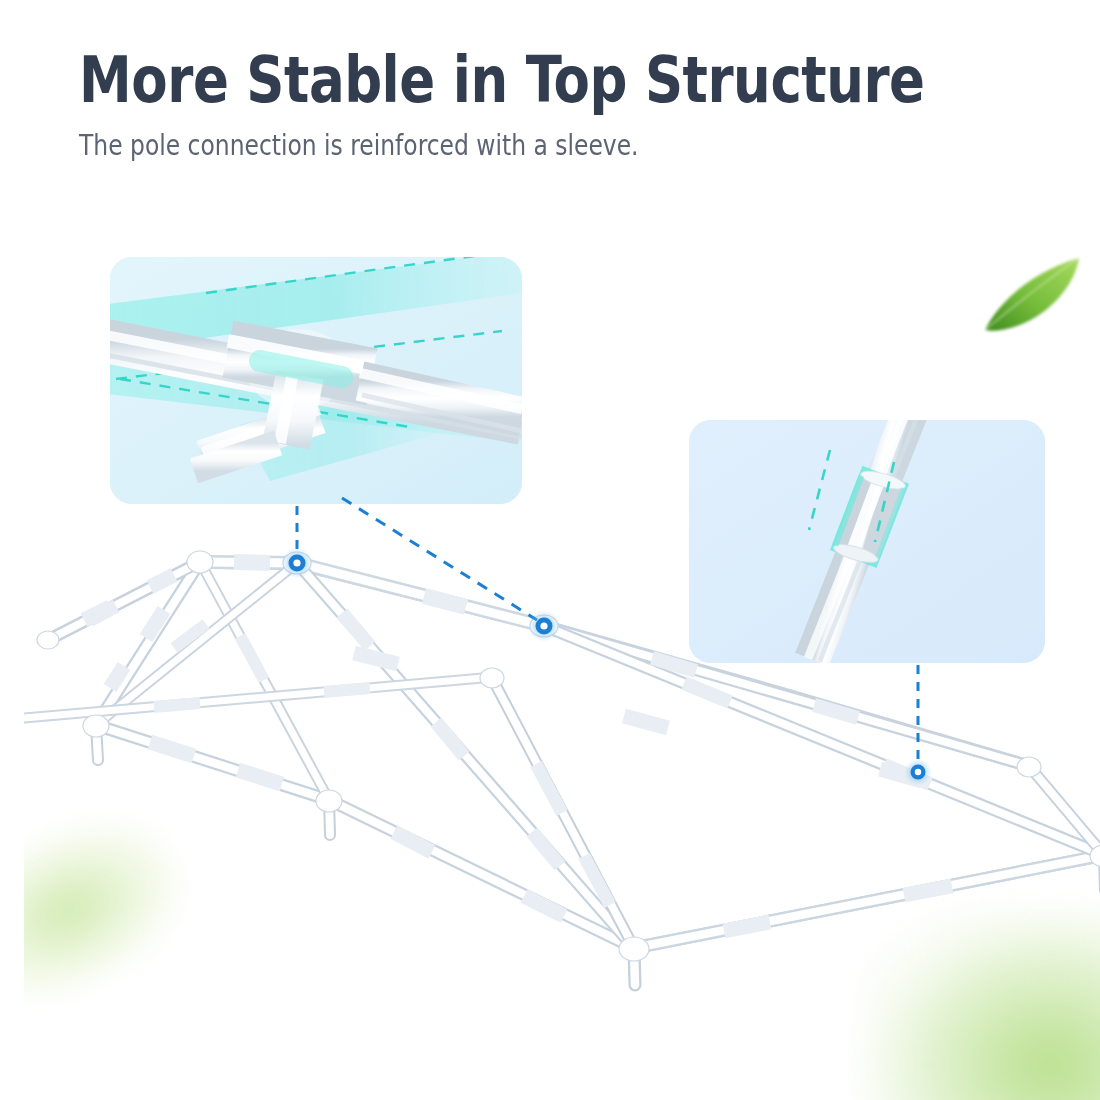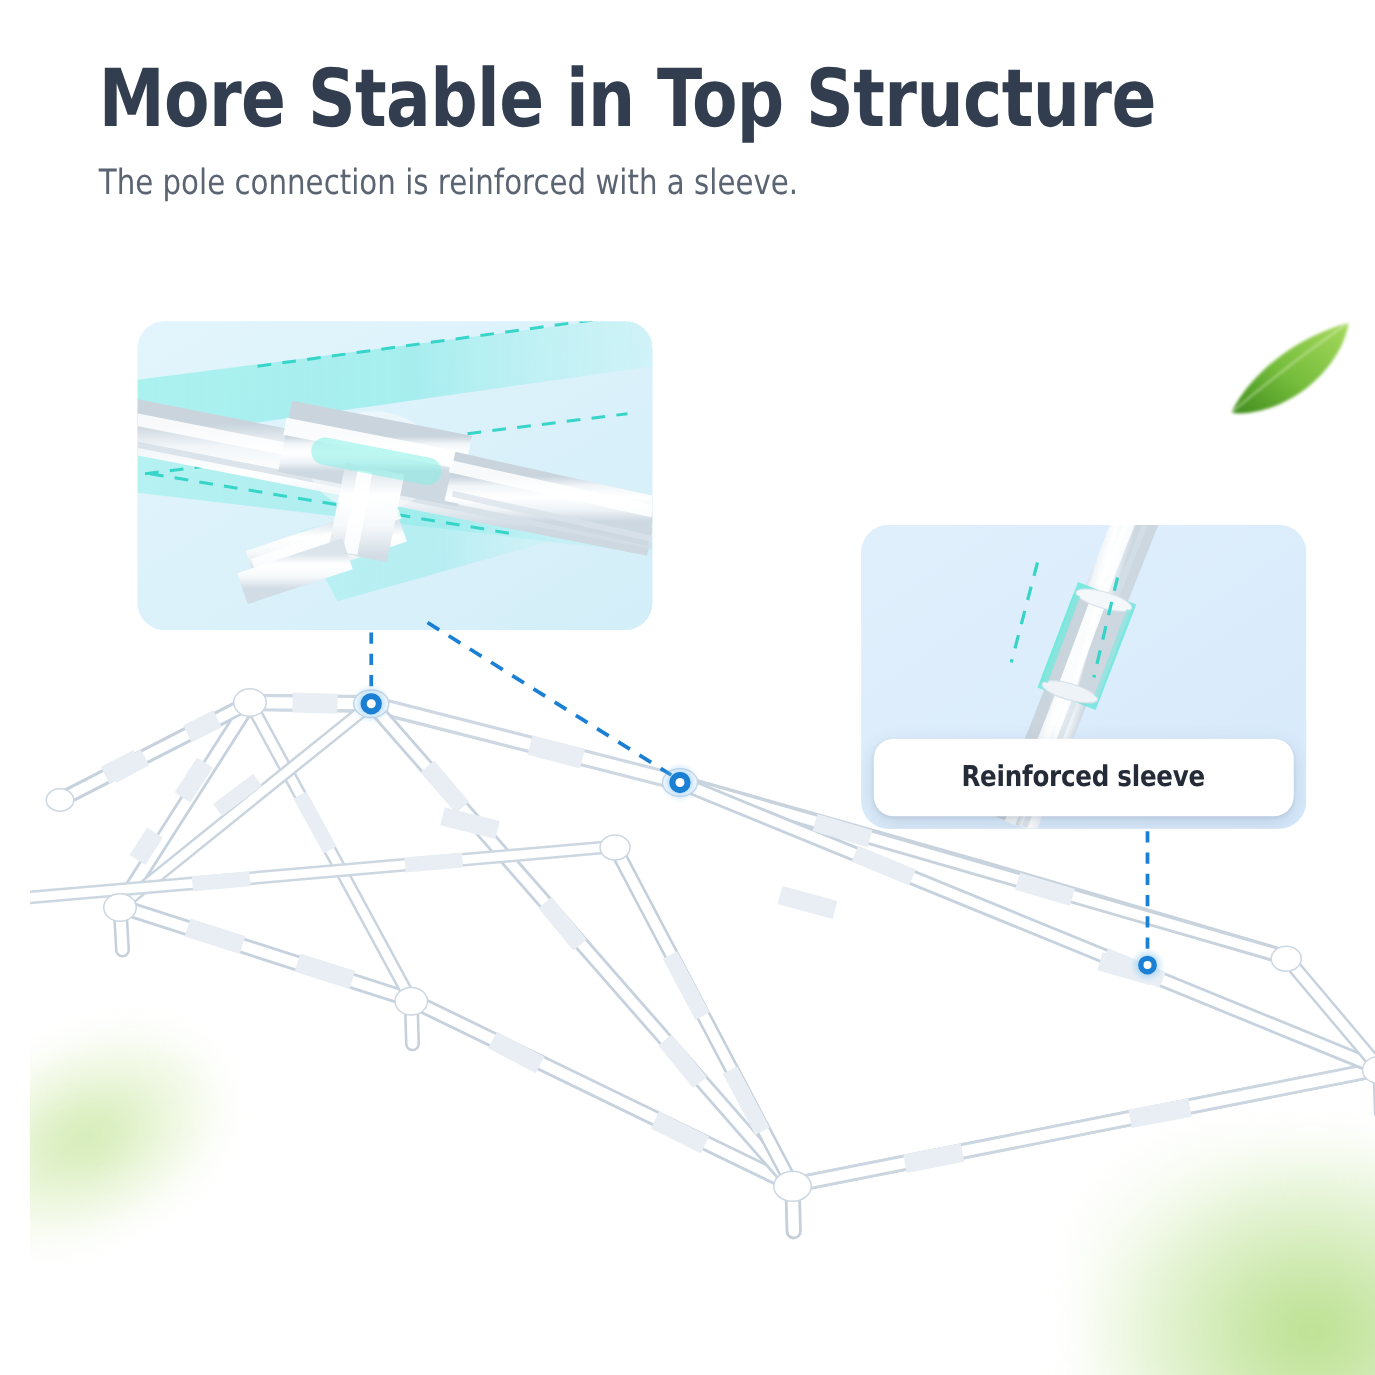--- a/index.html
+++ b/index.html
@@ -396,23 +396,20 @@
 
         <path d="M155 60 L149 134" stroke="#6fe9dc" stroke-width="6" opacity=".7" fill="none"></path>
         <path d="M199 60 L193 134" stroke="#73ebe0" stroke-width="5" opacity=".55" fill="none"></path>
       </g>
 
       <g stroke="#2fd3c6" stroke-width="2.6" stroke-dasharray="11 9" fill="none" opacity=".95">
         <path d="M141 30 L120 110"></path>
         <path d="M205 42 L186 122"></path>
       </g>
     </svg>
-    <div class="label">
-      <span>Reinforced sleeve</span>
-    </div>
   </div>
 
   <svg id="leader-svg" viewBox="0 0 1100 1100">
     <defs>
       <radialGradient id="dotGlow" cx="50%" cy="50%" r="50%">
         <stop offset="0%" stop-color="#4aa3e8" stop-opacity=".85"></stop>
         <stop offset="55%" stop-color="#6fb9ef" stop-opacity=".38"></stop>
         <stop offset="100%" stop-color="#9fd2f6" stop-opacity="0"></stop>
       </radialGradient>
     </defs>

